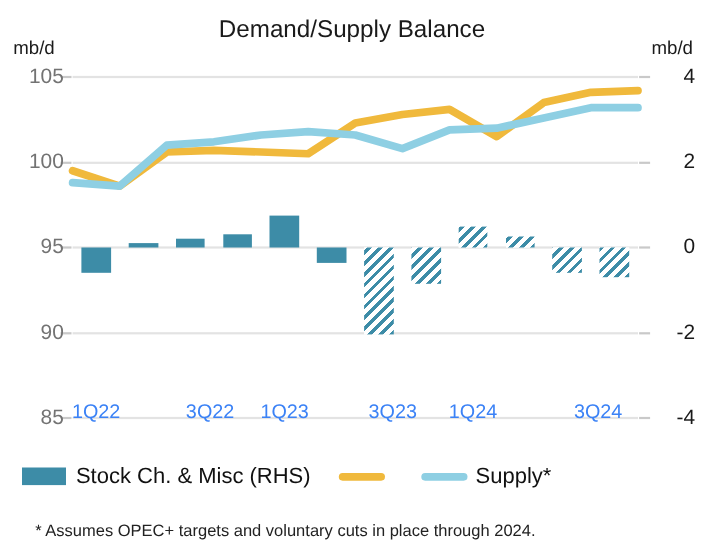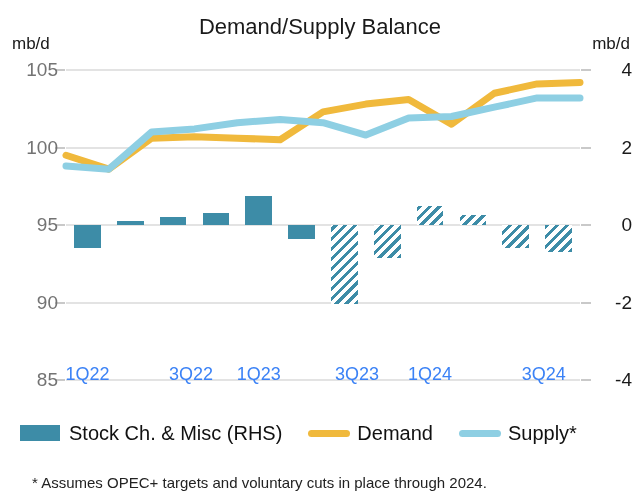--- a/index.html
+++ b/index.html
@@ -136,21 +136,20 @@
     </div>
 
   <div class="abs" id="legend">
       <div class="legend-item">
         <div class="legend-swatch-bar" style="background: rgb(61, 140, 167);"></div>
         <span class="legend-label">Stock Ch. &amp; Misc (RHS)</span>
       </div>
       <div class="legend-gap"></div>
       <div class="legend-item">
         <div class="legend-swatch-line" style="background: rgb(240, 185, 60);"></div>
-        <span class="legend-label">Demand</span>
       </div>
       <div class="legend-gap"></div>
       <div class="legend-item">
         <div class="legend-swatch-line" style="background: rgb(142, 207, 227);"></div>
         <span class="legend-label">Supply*</span>
       </div>
     </div>
 
   <div class="abs" id="footnote">* Assumes OPEC+ targets and voluntary cuts in place through 2024.</div>
 

